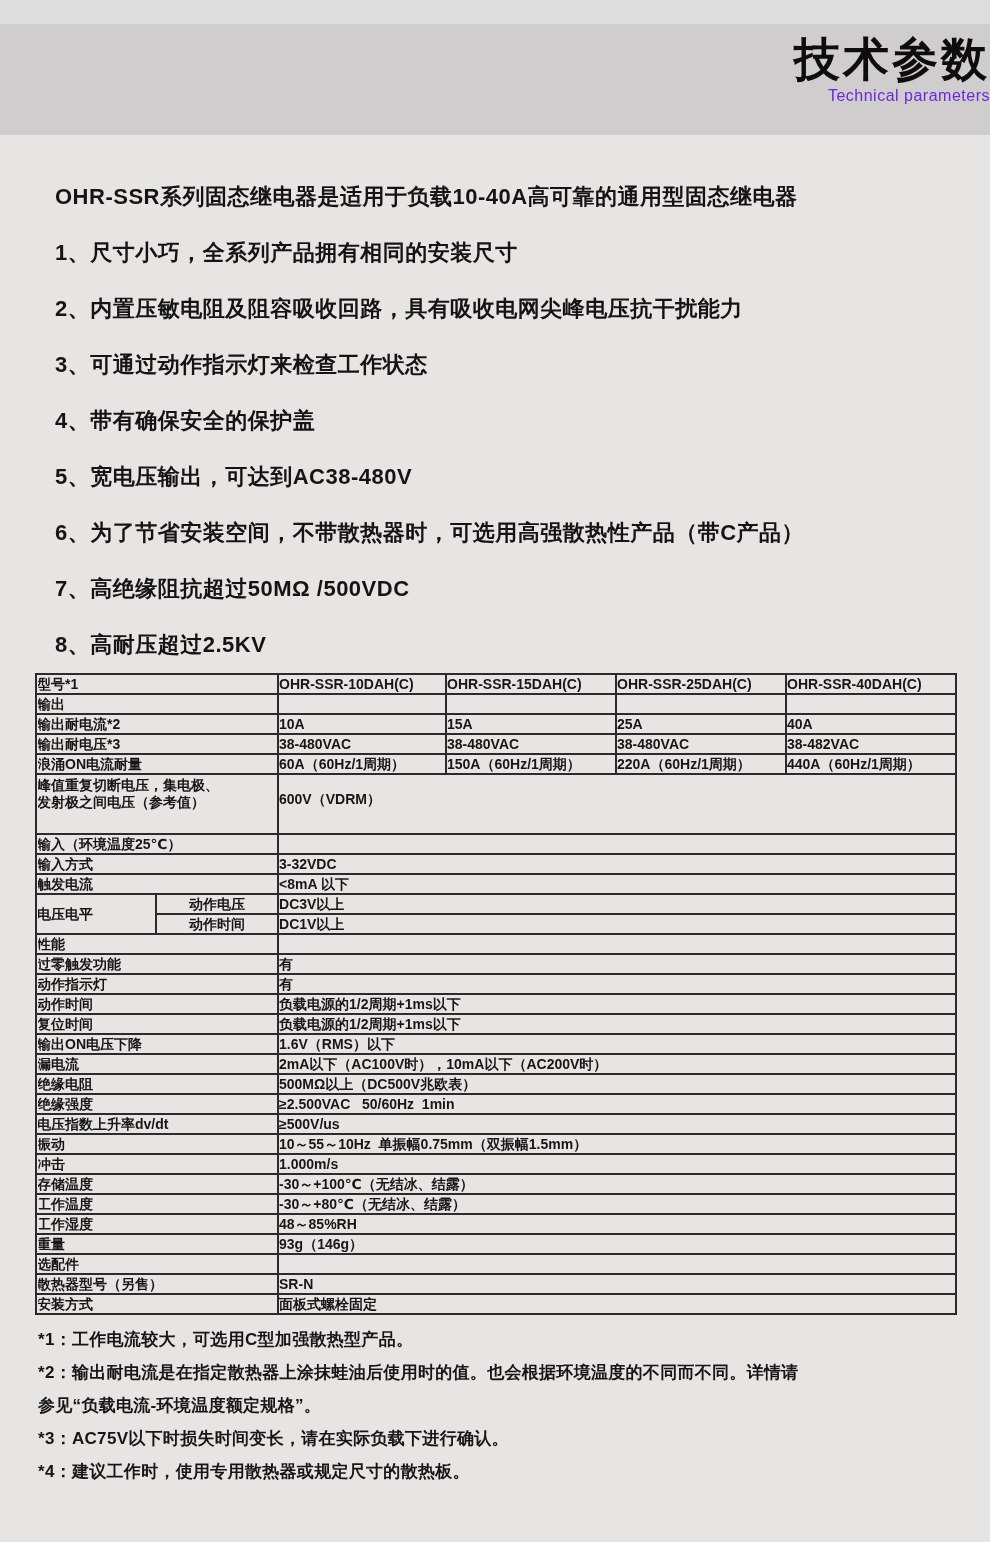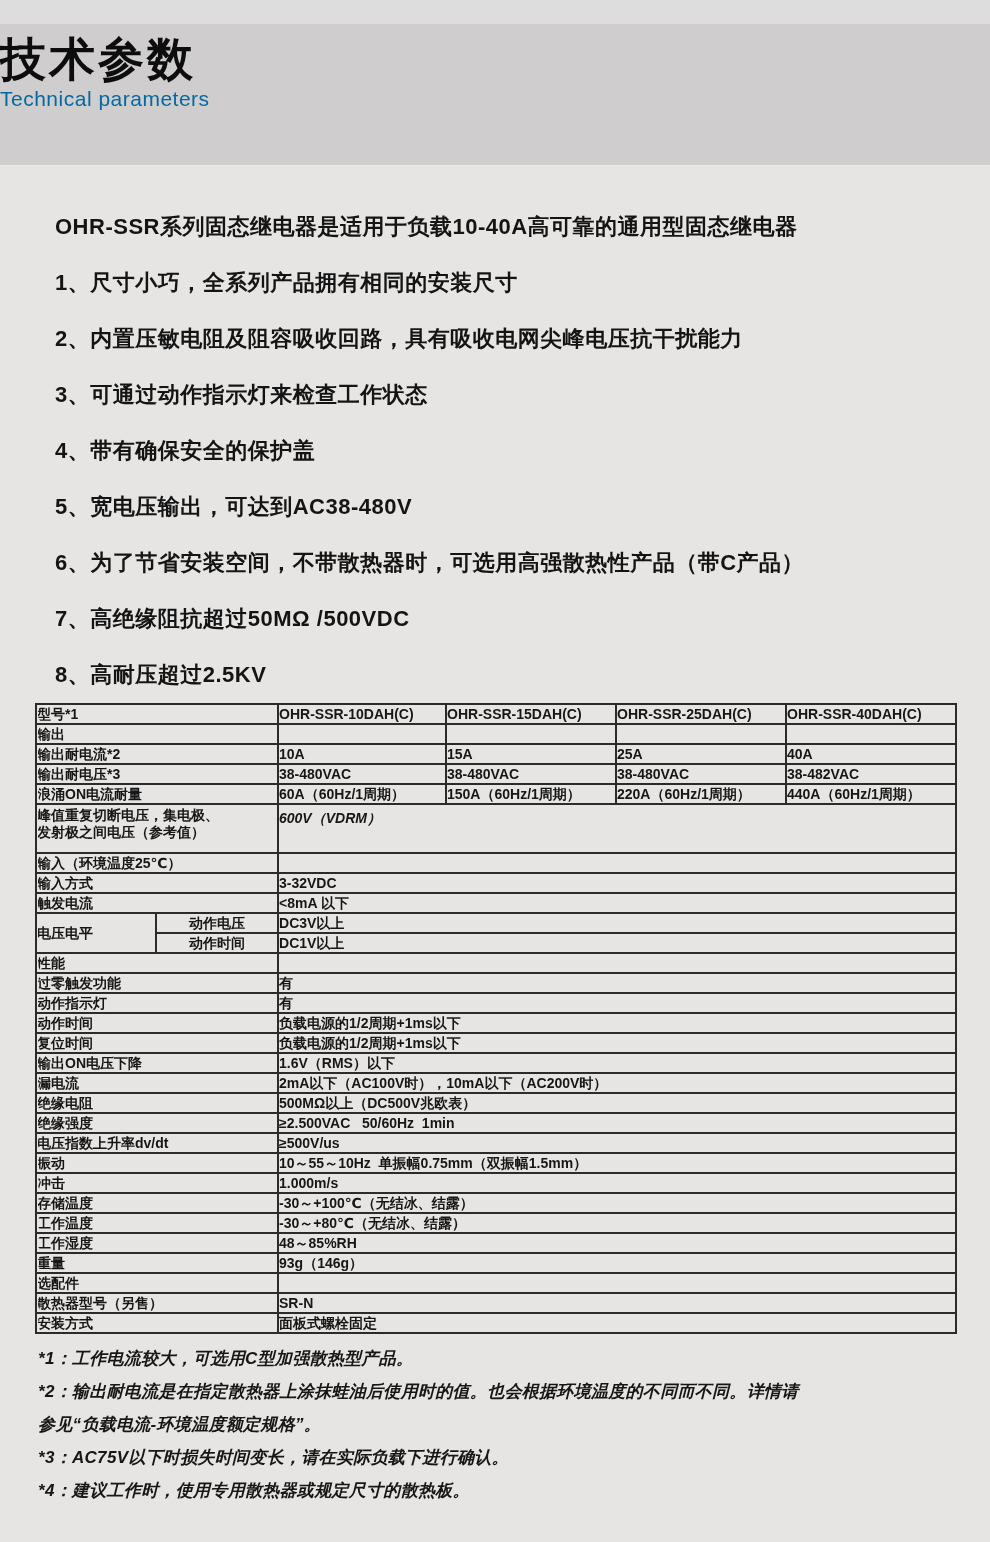--- a/index.html
+++ b/index.html
@@ -5,28 +5,28 @@
   html,body{margin:0;padding:0;}
   body{
     width:990px;height:1542px;
     background:#e7e5e3;
     font-family:"Liberation Sans","DejaVu Sans",sans-serif;
     color:#1d1d1d;
     overflow:hidden;
     position:relative;
   }
   .top-strip{height:24px;background:#dedddd;}
-  .band{height:141px;background:#cfcdcd;text-align:left;}
+  .band{height:111px;background:#cfcdcd;text-align:right;}
   .band h1{
     margin:0;padding-top:7px;
     font-size:46px;font-weight:900;letter-spacing:3px;color:#0d0d0d;
     line-height:1.25;
   }
   .band .sub{
-    font-size:21px;font-weight:500;color:#0369a1;letter-spacing:.5px;
+    font-size:16px;font-weight:500;color:#6d28d9;letter-spacing:.5px;
     margin-top:-2px;
   }
   .lines{margin:34px 50px 0 55px;}
   .line{
     height:56px;display:flex;align-items:center;
     font-size:22px;font-weight:600;color:#141414;letter-spacing:.5px;
     white-space:nowrap;
   }
   table.spec{
     margin-left:35px;width:920px;
@@ -37,22 +37,22 @@
     border:2px solid #2b2b2b;
     font-size:14px;font-weight:700;color:#161616;
     height:18px;padding:0;line-height:1.2;
     overflow:hidden;vertical-align:middle;
   }
   td.lbl{padding-left:9px;white-space:pre-wrap;border-radius:8px;}
   td.subl{text-align:center;}
   td.val{padding-left:12px;white-space:pre-wrap;}
   tr.tall td{height:42px;vertical-align:top;}
   tr.tall td.lbl{padding-top:2px;}
-  tr.tall td.val{padding-top:5px;font-style:italic;}
-  .notes{margin:8px 30px 0 38px;font-style:italic;}
+  tr.tall td.val{padding-top:16px;}
+  .notes{margin:8px 30px 0 38px;}
   .note-line{
     height:33px;display:flex;align-items:center;
     font-size:17px;font-weight:600;color:#161616;letter-spacing:.3px;
     white-space:nowrap;
   }
 </style>
 </head>
 <body>
 
 <div class="top-strip"></div>

